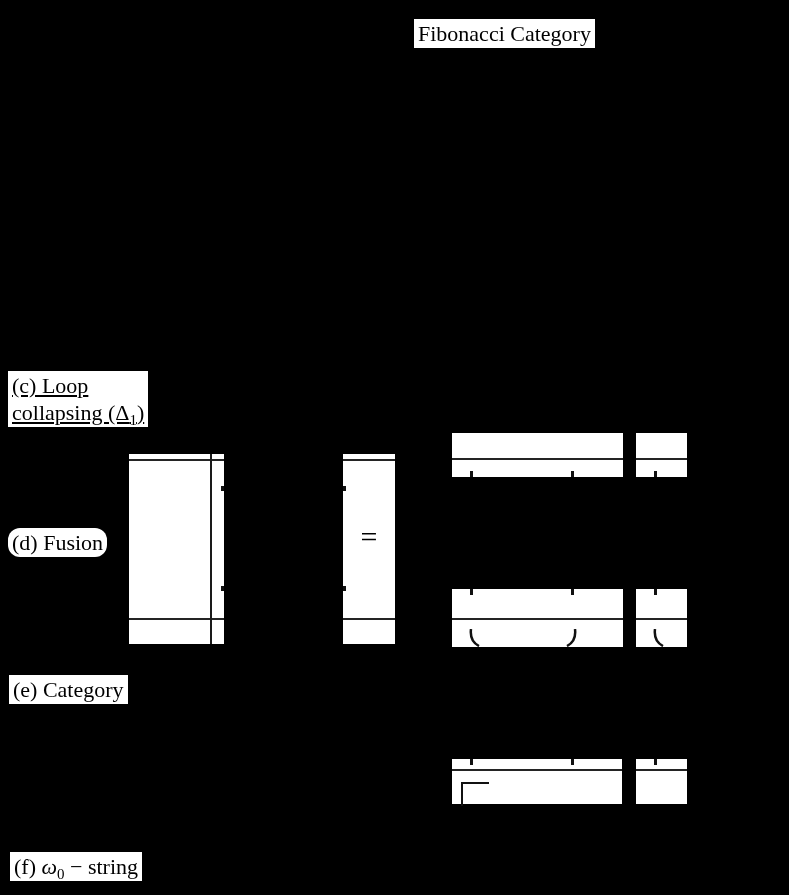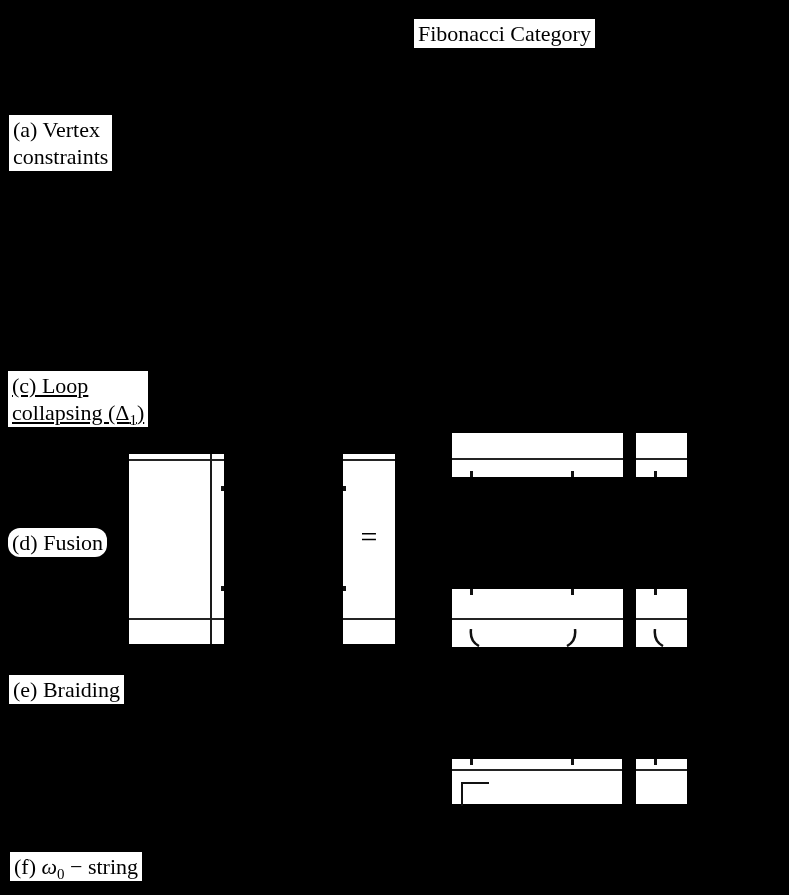--- a/index.html
+++ b/index.html
@@ -32,37 +32,33 @@
 </style>
 </head>
 <body>
 
 <div class="canvas">
 
   <div class="whitebox" style="left:414px;top:19px;">
     <span>Fibonacci Category</span>
   </div>
 
-  <div class="whitebox" style="left:9px;top:115px;">
-    <div class="ln">(a) Vertex</div>
-    <div class="ln">constraints</div>
-  </div>
 
 
   <div class="whitebox" style="left:8px;top:371px;text-decoration:underline;">
     <div class="ln">(c) Loop</div>
     <div class="ln"><span>collapsing (Δ</span><sub>1</sub><span>)</span></div>
   </div>
 
   <div class="whitebox" style="left:8px;top:528px;border-radius:12px;">
     <span>(d) Fusion</span>
   </div>
 
   <div class="whitebox" style="left:9px;top:675px;">
-    <span>(e) Braiding</span>
+    <span>(e) Category</span>
   </div>
 
   <div class="whitebox" style="left:10px;top:810px;margin-top:42px;">
     <span>(f) </span><span class="italic">ω</span><sub>0</sub><span> − string</span>
   </div>
 
   <div class="panel" style="left:129px;top:454px;width:95px;height:190px;">
     <div class="hline" style="top:5px;"></div>
     <div class="hline" style="top:164px;"></div>
     <div class="vline" style="left:81px;"></div>

